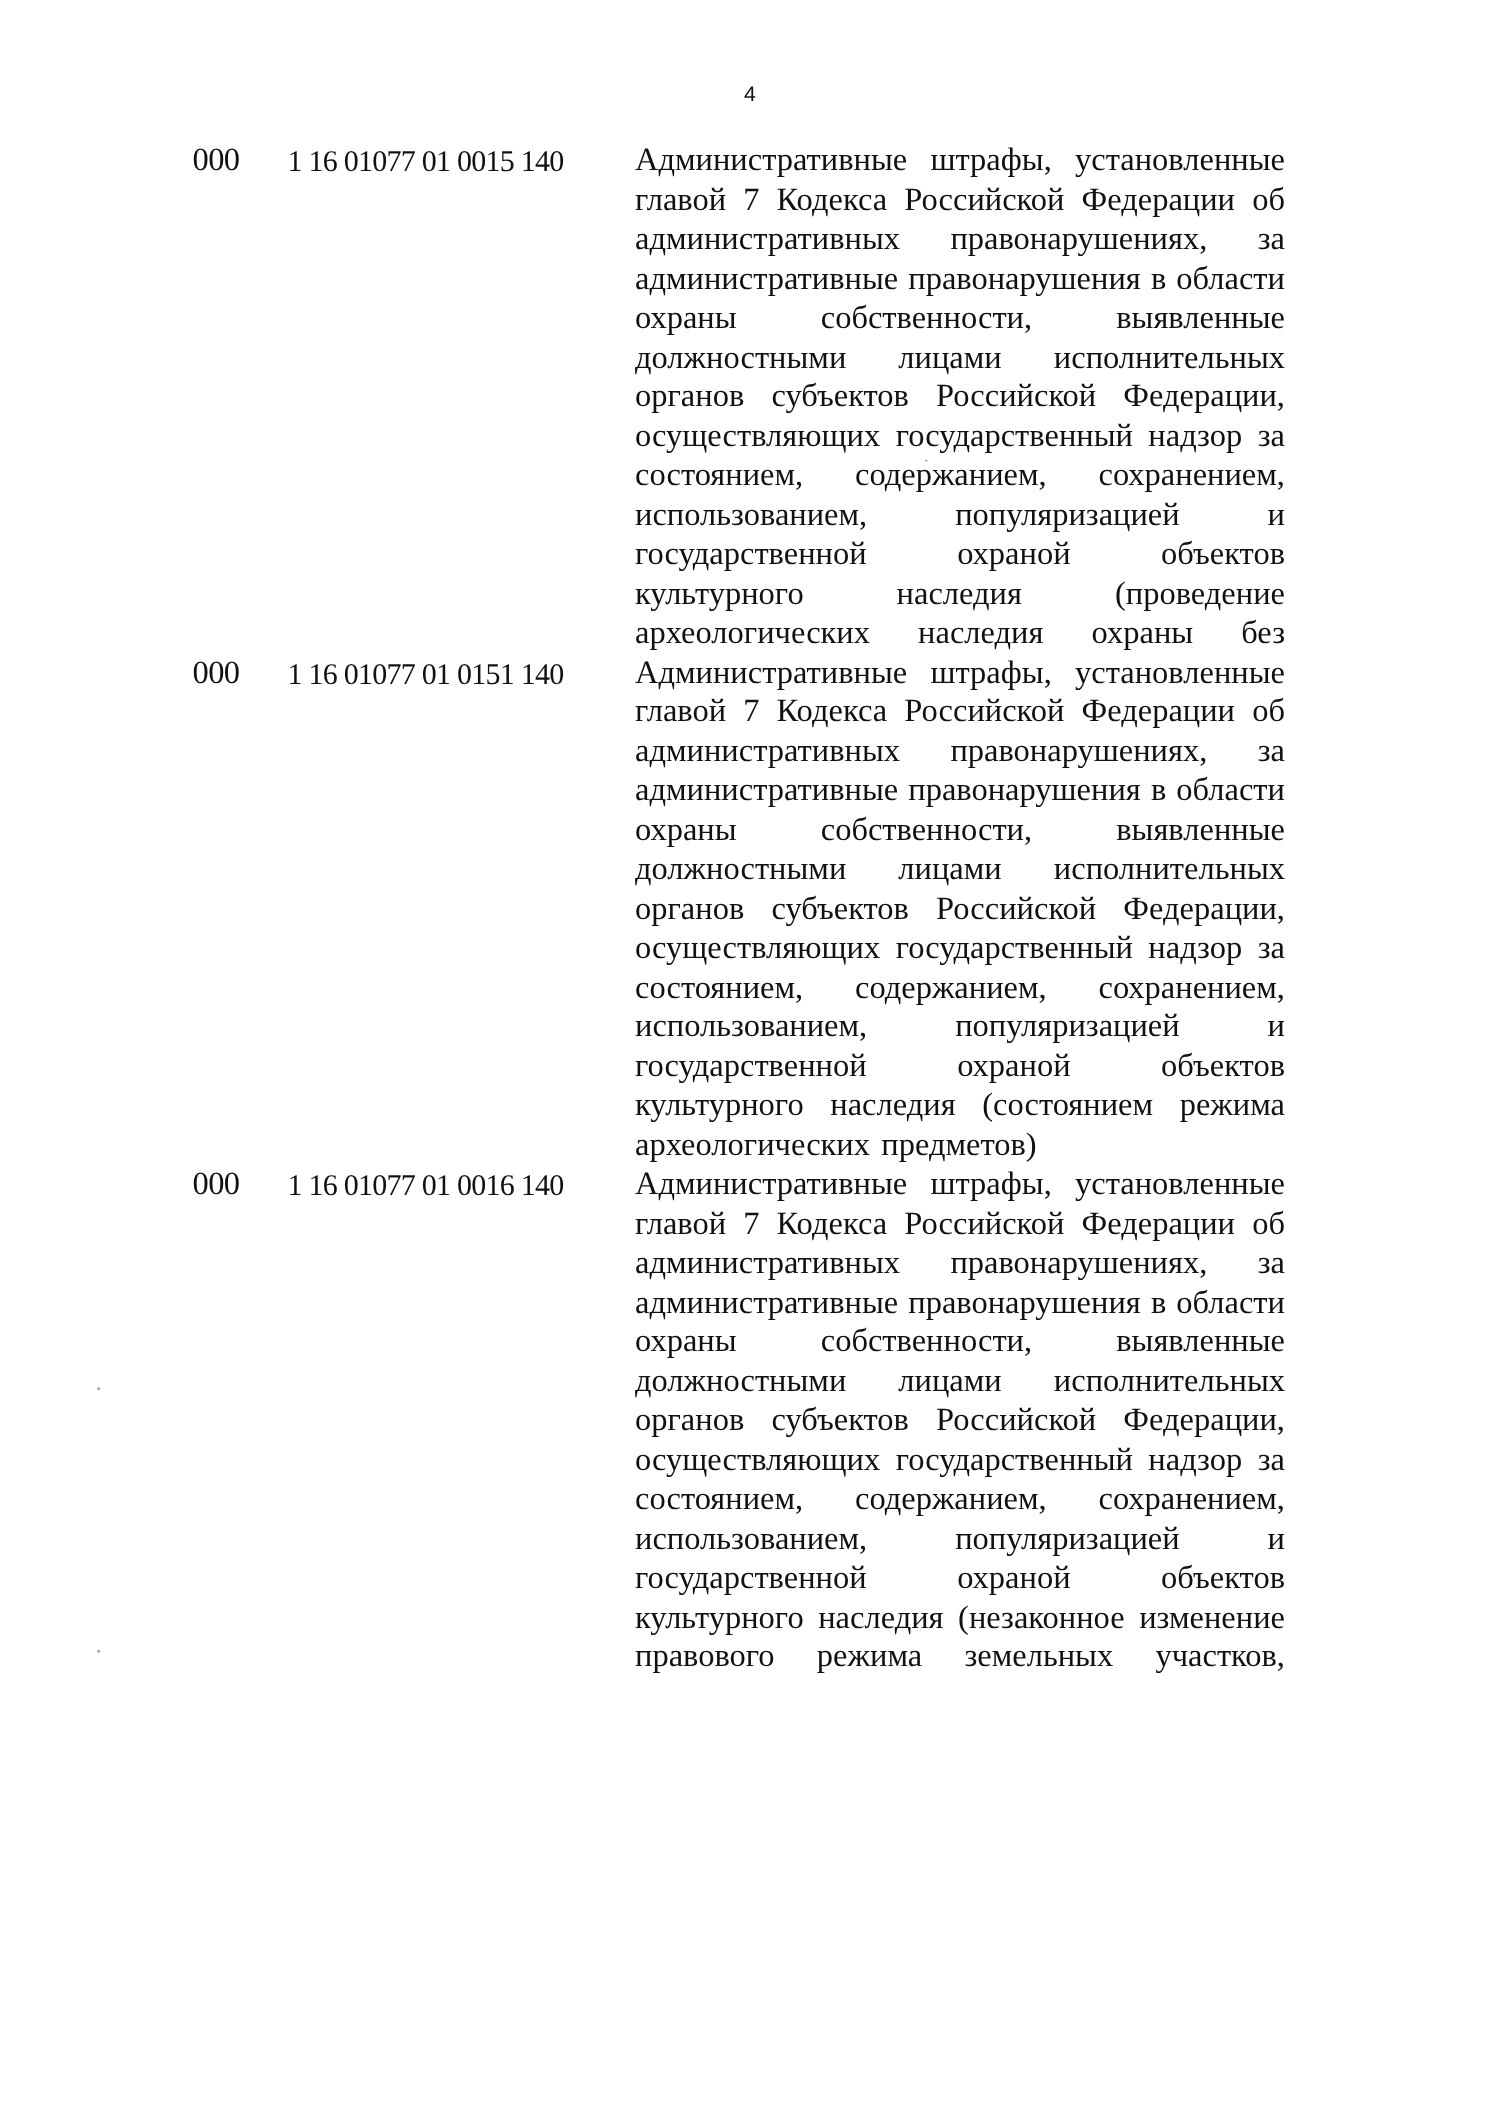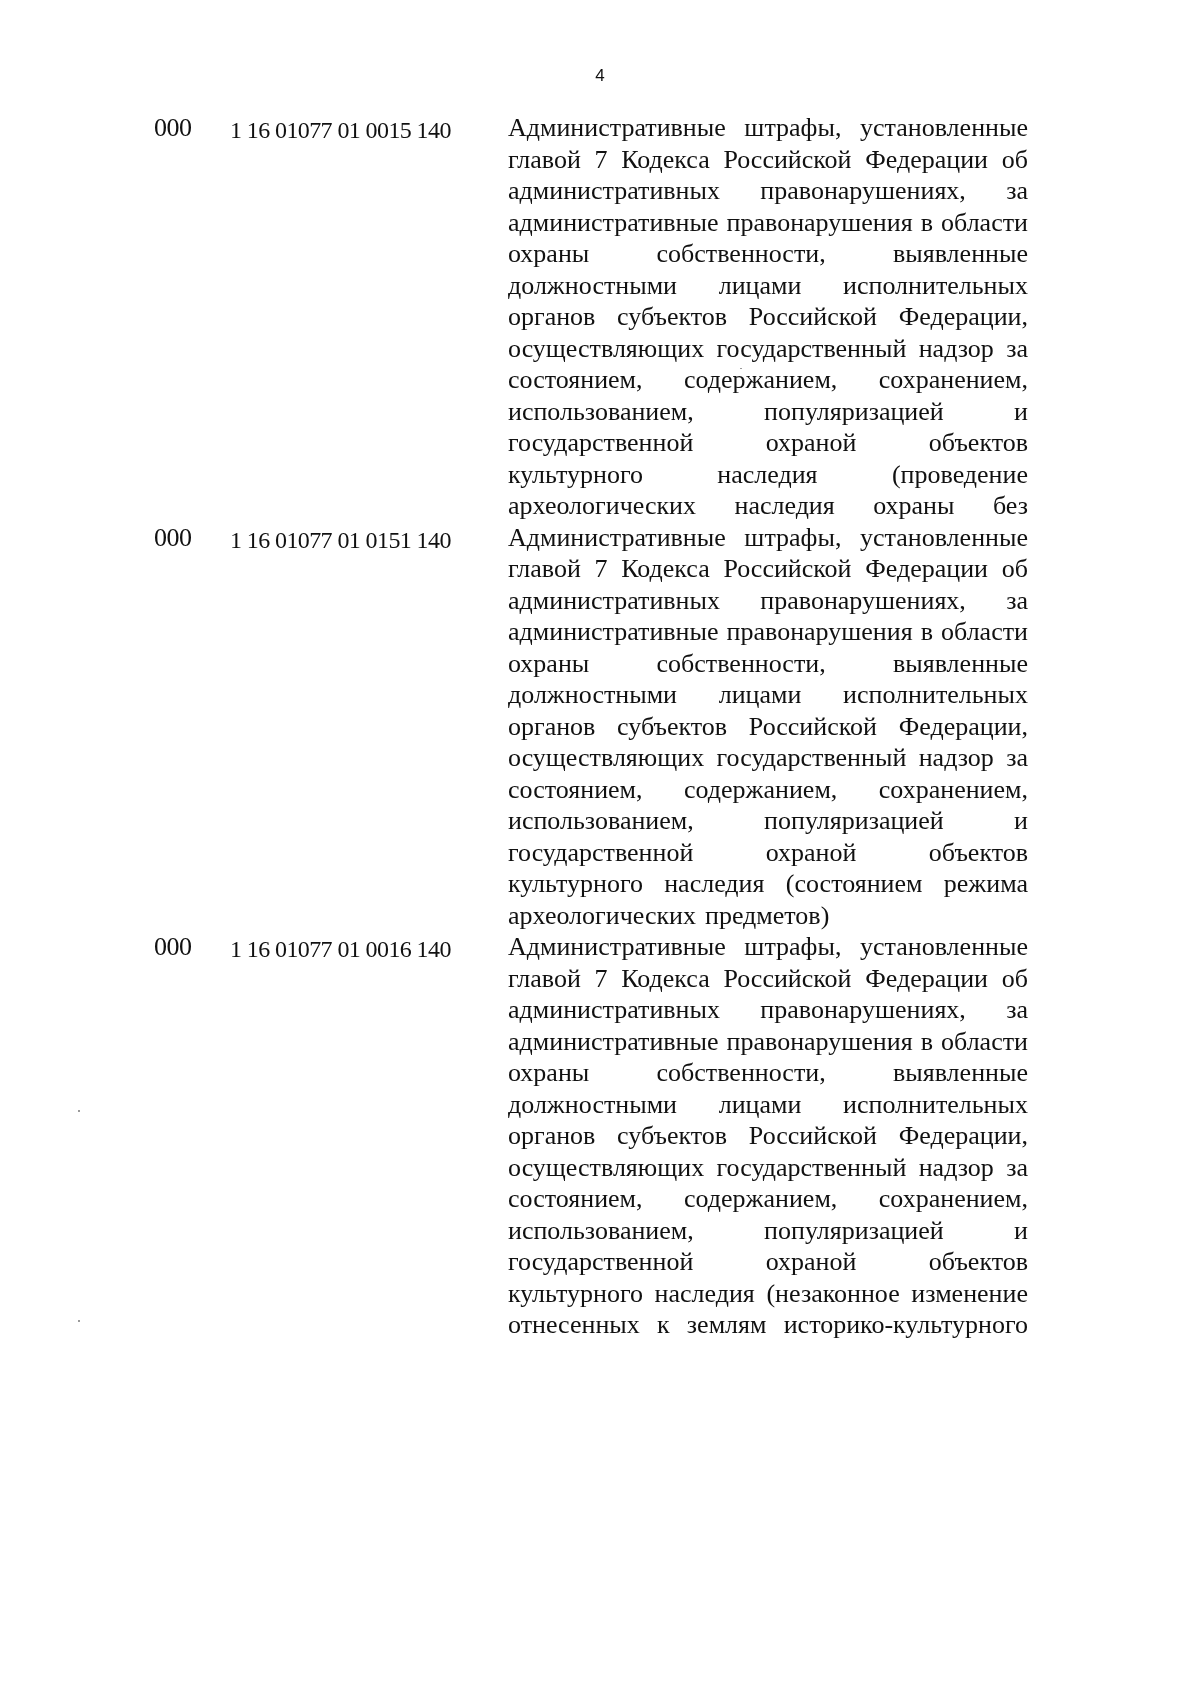--- a/index.html
+++ b/index.html
@@ -301,24 +301,24 @@
           <span>охраной</span>
           <span>объектов</span>
         </div>
         <div class="line">
           <span>культурного</span>
           <span>наследия</span>
           <span>(незаконное</span>
           <span>изменение</span>
         </div>
         <div class="line">
-          <span>отнесенных</span>
-          <span>к</span>
-          <span>землям</span>
-          <span>историко-культурного</span>
+          <span>правового</span>
+          <span>режима</span>
+          <span>земельных</span>
+          <span>участков,</span>
         </div>
       </div>
   </div>
 </div>
 
 <div class="speck" style="left:78px; top:1110px;"></div>
 <div class="speck" style="left:78px; top:1320px;"></div>
 <div class="speck" style="left:740px; top:368px; width:2px; height:1px;"></div>
 
 </body></html>

